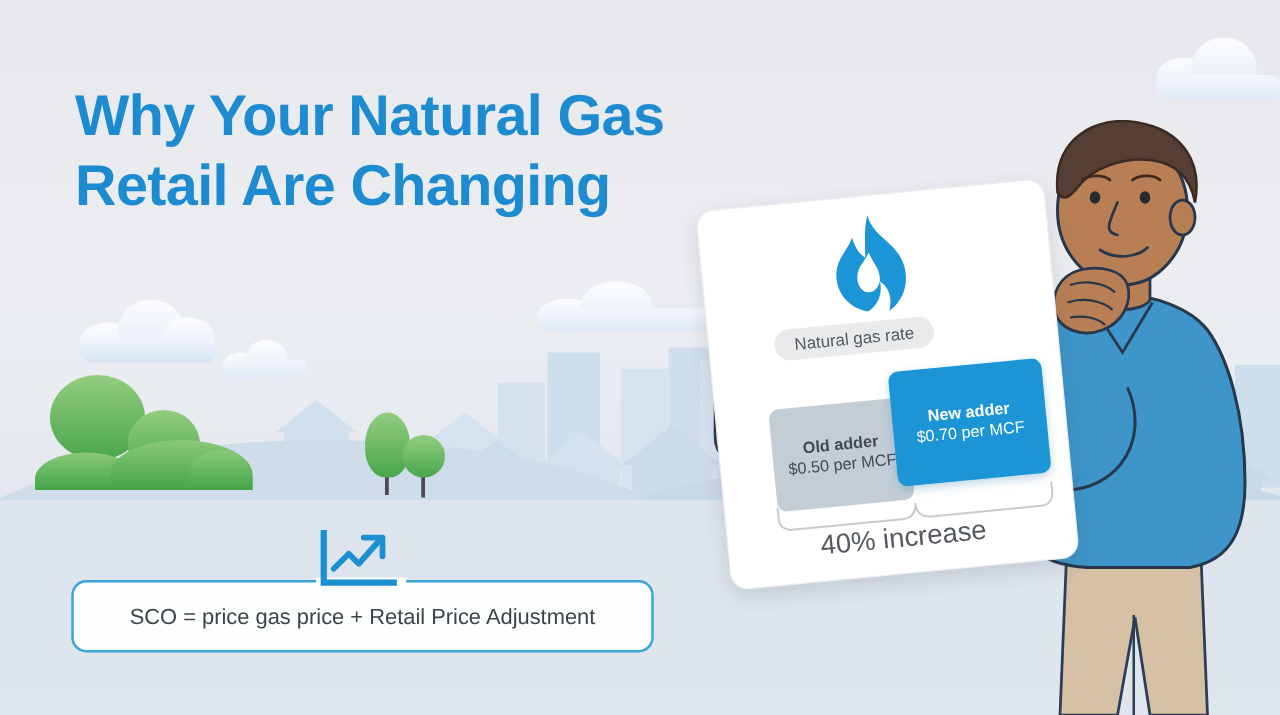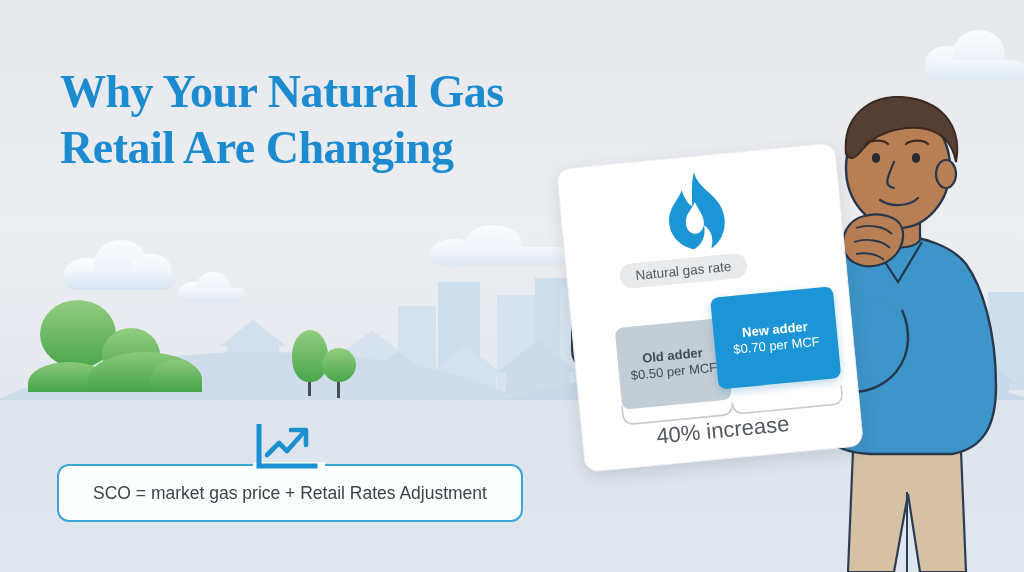--- a/index.html
+++ b/index.html
@@ -19,21 +19,21 @@
 
   .tree-trunk{position:absolute;background:#4a4a55;}
   .tree-can{position:absolute;border-radius:50%;background:linear-gradient(180deg,#93cd80 0%,#49a64c 100%);}
   .bush{position:absolute;border-radius:50% 50% 0 0 / 70% 70% 0 0;background:linear-gradient(180deg,#8ac97a 0%,#45a449 100%);}
 
   .bld{position:absolute;background:#cfdeec;}
 
   
   .headline{
     position:absolute;left:60px;top:64px;width:520px;
-    font-family:Liberation Serif, serif;
+    font-family:Liberation Sans, sans-serif;
     font-weight:bold;font-size:46px;line-height:56px;
     color:#1c8bd0;letter-spacing:-0.5px;
   }
 
   
   .formula-box{
     position:absolute;left:57px;top:464px;width:466px;height:58px;
     border:2px solid #3aa6d8;border-radius:12px;
     background:#fdfefe;
     display:flex;align-items:center;justify-content:center;
@@ -255,21 +255,21 @@
 
     <div class="increase">40% increase</div>
   </div>
 
   <div class="headline">
     <div>Why Your Natural Gas</div>
     <div>Retail Are Changing</div>
   </div>
 
   <div class="formula-box">
-    <span class="formula-text">SCO = market gas price + Retail Rates Adjustment</span>
+    <span class="formula-text">SCO = price gas price + Retail Price Adjustment</span>
   </div>
   <div class="formula-notch"></div>
   <div class="formula-icon">
     <svg width="72" height="48" viewBox="0 0 72 48" xmlns="http://www.w3.org/2000/svg">
       <path d="M6 2 L6 42 L62 42" fill="none" stroke="#1b8fd0" stroke-width="5" stroke-linecap="square"></path>
       <path d="M14 31 L26 19 L34 27 L50 9" fill="none" stroke="#1b8fd0" stroke-width="4.6" stroke-linecap="round" stroke-linejoin="round"></path>
       <path d="M38 6 L53 6 L53 21" fill="none" stroke="#1b8fd0" stroke-width="4.6" stroke-linecap="round" stroke-linejoin="round"></path>
     </svg>
   </div>
 

